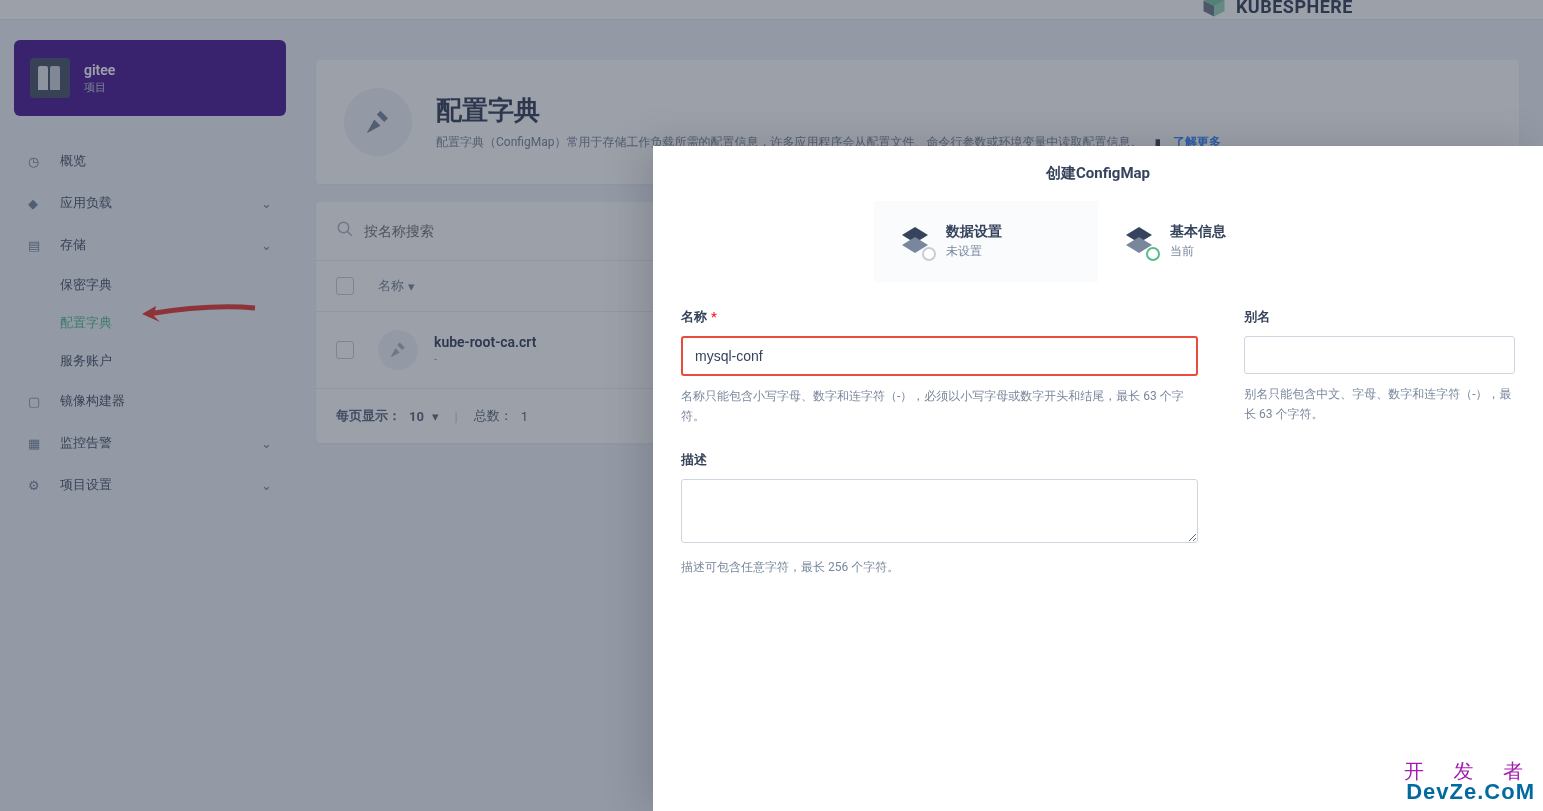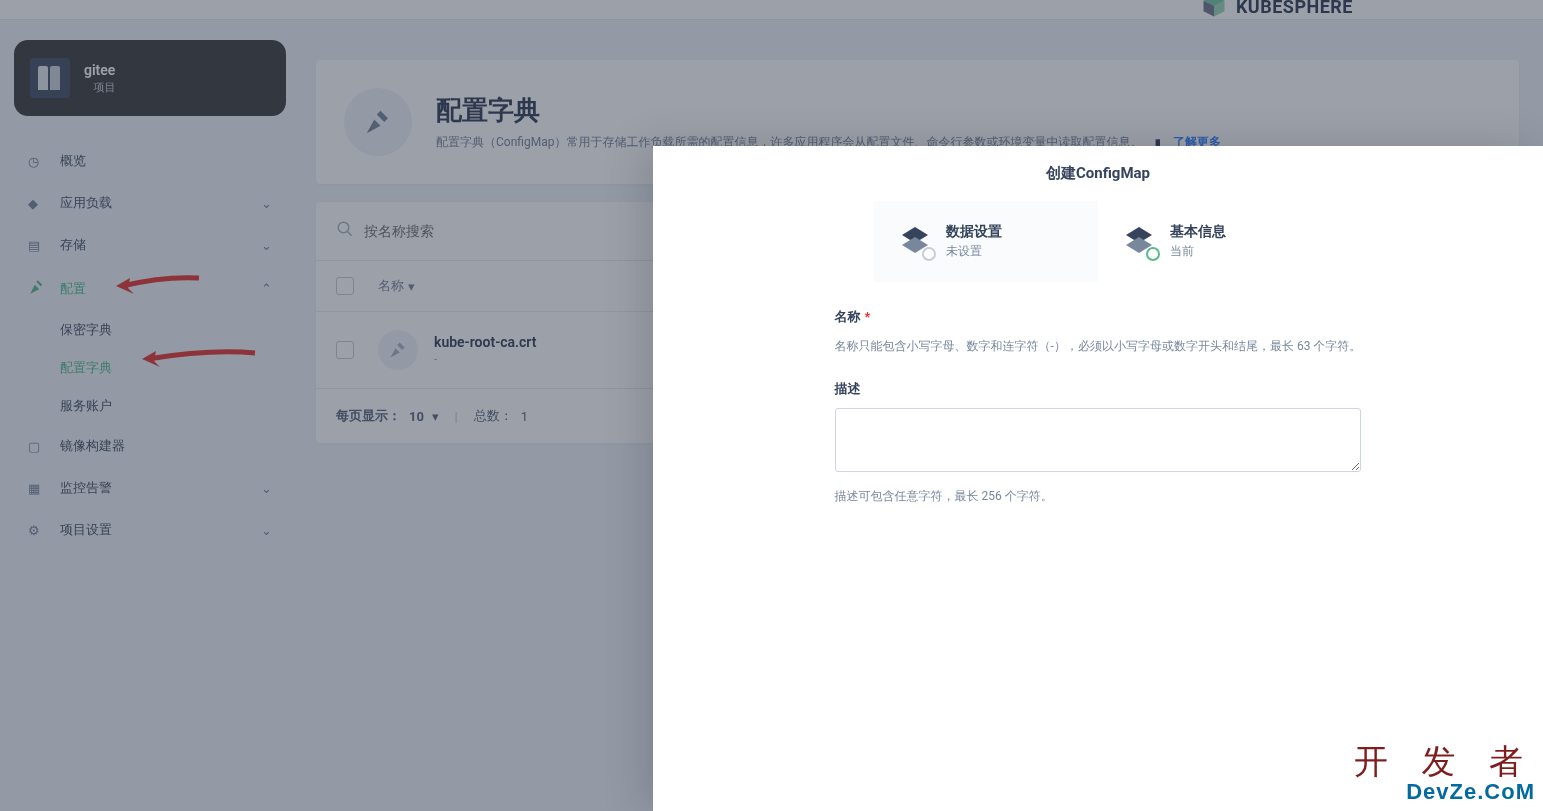--- a/index.html
+++ b/index.html
@@ -2,21 +2,21 @@
 <html><head>
 <meta charset="utf-8">
 <style>
 * { box-sizing: border-box; margin: 0; padding: 0; }
 body { font-family: -apple-system, BlinkMacSystemFont, "Segoe UI", Roboto, "PingFang SC", "Microsoft YaHei", sans-serif; background: #eff4f9; width: 1543px; height: 811px; overflow: hidden; position: relative; color: #36435c; }
 .topbar { height: 20px; background: #fff; border-bottom: 1px solid #e3e9ef; position: relative; }
 .brand { position: absolute; right: 190px; top: -8px; color: #36435c; font-size: 18px; font-weight: 700; letter-spacing: 0.5px; display: flex; align-items: center; gap: 8px; }
 .brand-icon { width: 28px; height: 28px; display: inline-block; }
 .layout { display: flex; height: calc(100% - 20px); }
 .sidebar { width: 300px; padding: 20px 14px; }
-.project-card { background: #404040; border-radius: 14px; padding: 18px 16px; display: flex; align-items: center; gap: 14px; margin-bottom: 24px; text-align: right; }
+.project-card { background: #4c1d95; border-radius: 6px; padding: 18px 16px; display: flex; align-items: center; gap: 14px; margin-bottom: 24px; }
 .project-icon { width: 40px; height: 40px; background: #475569; border-radius: 4px; position: relative; }
 .project-icon::before { content:""; position:absolute; left:8px; top:8px; width:10px; height:24px; background:#e3e9ef; border-radius:2px 2px 0 0; }
 .project-icon::after { content:""; position:absolute; left:20px; top:8px; width:10px; height:24px; background:#ccd3db; border-radius:2px 2px 0 0; }
 .project-title { color:#fff; font-size:14px; font-weight:600; }
 .project-sub { color:#c3cbd6; font-size:11px; margin-top:2px; }
 .nav-item { display:flex; align-items:center; padding:12px 14px; color:#4a5568; font-size:13px; border-radius:4px; cursor:pointer; position:relative; }
 .nav-item .icon { width:18px; margin-right:14px; color:#79879c; }
 .nav-item.active { color:#55bc8a; }
 .nav-item.active .icon { color:#55bc8a; }
 .nav-chevron { margin-left:auto; color:#79879c; }
@@ -60,21 +60,21 @@
 .step-circle-grey { position:absolute; right:-4px; bottom:-2px; width:14px; height:14px; border:2px solid #c7cdd6; border-radius:50%; background:#fff; }
 .form-body { padding:26px 28px 30px; display:flex; gap:46px; }
 .form-col { flex:1; min-width:0; }
 .form-label { font-size:13px; color:#36435c; font-weight:600; margin-bottom:10px; }
 .req { color:#f5222d; margin-left:4px; }
 .text-input { width:100%; border:1.5px solid #cdd6e0; border-radius:3px; padding:10px 12px; font-size:14px; color:#36435c; outline:none; }
 .text-input.highlight { border:2px solid #e74c3c; }
 .help { color:#79879c; font-size:12px; margin-top:10px; line-height:1.7; }
 .textarea { width:100%; border:1.5px solid #cdd6e0; border-radius:3px; padding:10px 12px; font-size:14px; color:#36435c; resize:both; min-height:64px; outline:none; }
 .watermark { position:absolute; right:8px; bottom:6px; text-align:right; pointer-events:none; }
-.watermark .t1 { font-family:"Microsoft YaHei",sans-serif; font-size:34px; color:#7f1d1d; letter-spacing:12px; font-weight:400;text-align:right; }
+.watermark .t1 { font-family:"Microsoft YaHei",sans-serif; font-size:20px; color:#a21caf; letter-spacing:12px; font-weight:400;text-align:right; }
 .watermark .t2 { font-family:Arial,sans-serif; font-size:22px; color:#0369a1; font-weight:600; letter-spacing:1px; margin-top:-6px; }
 .diamond-stack { width:34px; height:34px;}
 </style>
 </head>
 <body>
 
 <div class="topbar">
   <div class="brand">
     <span class="brand-icon">
       <svg viewBox="0 0 32 32">
@@ -105,35 +105,20 @@
     </div>
     <div class="nav-item">
       <span class="icon">◆</span>
       <span>应用负载</span>
       <span class="nav-chevron">⌄</span>
     </div>
     <div class="nav-item">
       <span class="icon">▤</span>
       <span>存储</span>
       <span class="nav-chevron">⌄</span>
-    </div>
-    <div class="nav-item active">
-      <span class="icon">
-        <svg viewBox="0 0 24 24" fill="currentColor">
-            <path d="M13 3l6 6-2 2-6-6 2-2zM3 21l6-12 6 6-12 6z"></path>
-          </svg>
-      </span>
-      <span>配置</span>
-      <span class="nav-chevron">⌃</span>
-      <span class="arrow-red" style="left:100px;top:8px;">
-        <svg viewBox="0 0 90 24">
-            <path d="M85 4 Q50 2 8 12" stroke="#e53935" stroke-width="5" fill="none"></path>
-            <path d="M2 12 L16 4 L14 14 L20 20 Z" fill="#e53935"></path>
-          </svg>
-      </span>
     </div>
     <div class="nav-sub">
       <div class="nav-sub-item">保密字典</div>
       <div class="nav-sub-item active">
         <span>配置字典</span>
         <span class="arrow-red" style="left:80px;top:-2px;width:120px;">
           <svg viewBox="0 0 120 24">
               <path d="M115 6 Q70 2 8 12" stroke="#e53935" stroke-width="5" fill="none"></path>
               <path d="M2 12 L16 4 L14 14 L20 20 Z" fill="#e53935"></path>
             </svg>
@@ -245,26 +230,32 @@
       </span>
       <div>
         <div class="step-label">基本信息</div>
         <div class="step-sub">当前</div>
       </div>
     </div>
   </div>
   <div class="form-body">
     <div class="form-col" style="flex:1.05;">
       <div class="form-label"><span>名称</span><span class="req">*</span></div>
+      <input class="text-input highlight" value="mysql-conf" style="">
       <div class="help">名称只能包含小写字母、数字和连字符（-），必须以小写字母或数字开头和结尾，最长 63 个字符。</div>
 
       <div style="height:24px;"></div>
       <div class="form-label">描述</div>
       <textarea class="textarea" style=""></textarea>
       <div class="help">描述可包含任意字符，最长 256 个字符。</div>
     </div>
+    <div class="form-col" style="flex:0.55;">
+      <div class="form-label">别名</div>
+      <input class="text-input" style="">
+      <div class="help">别名只能包含中文、字母、数字和连字符（-），最长 63 个字符。</div>
+    </div>
   </div>
 </div>
 
 <div class="watermark">
   <div class="t1">开 发 者</div>
   <div class="t2">DevZe.CoM</div>
 </div>
 
 </body></html>

